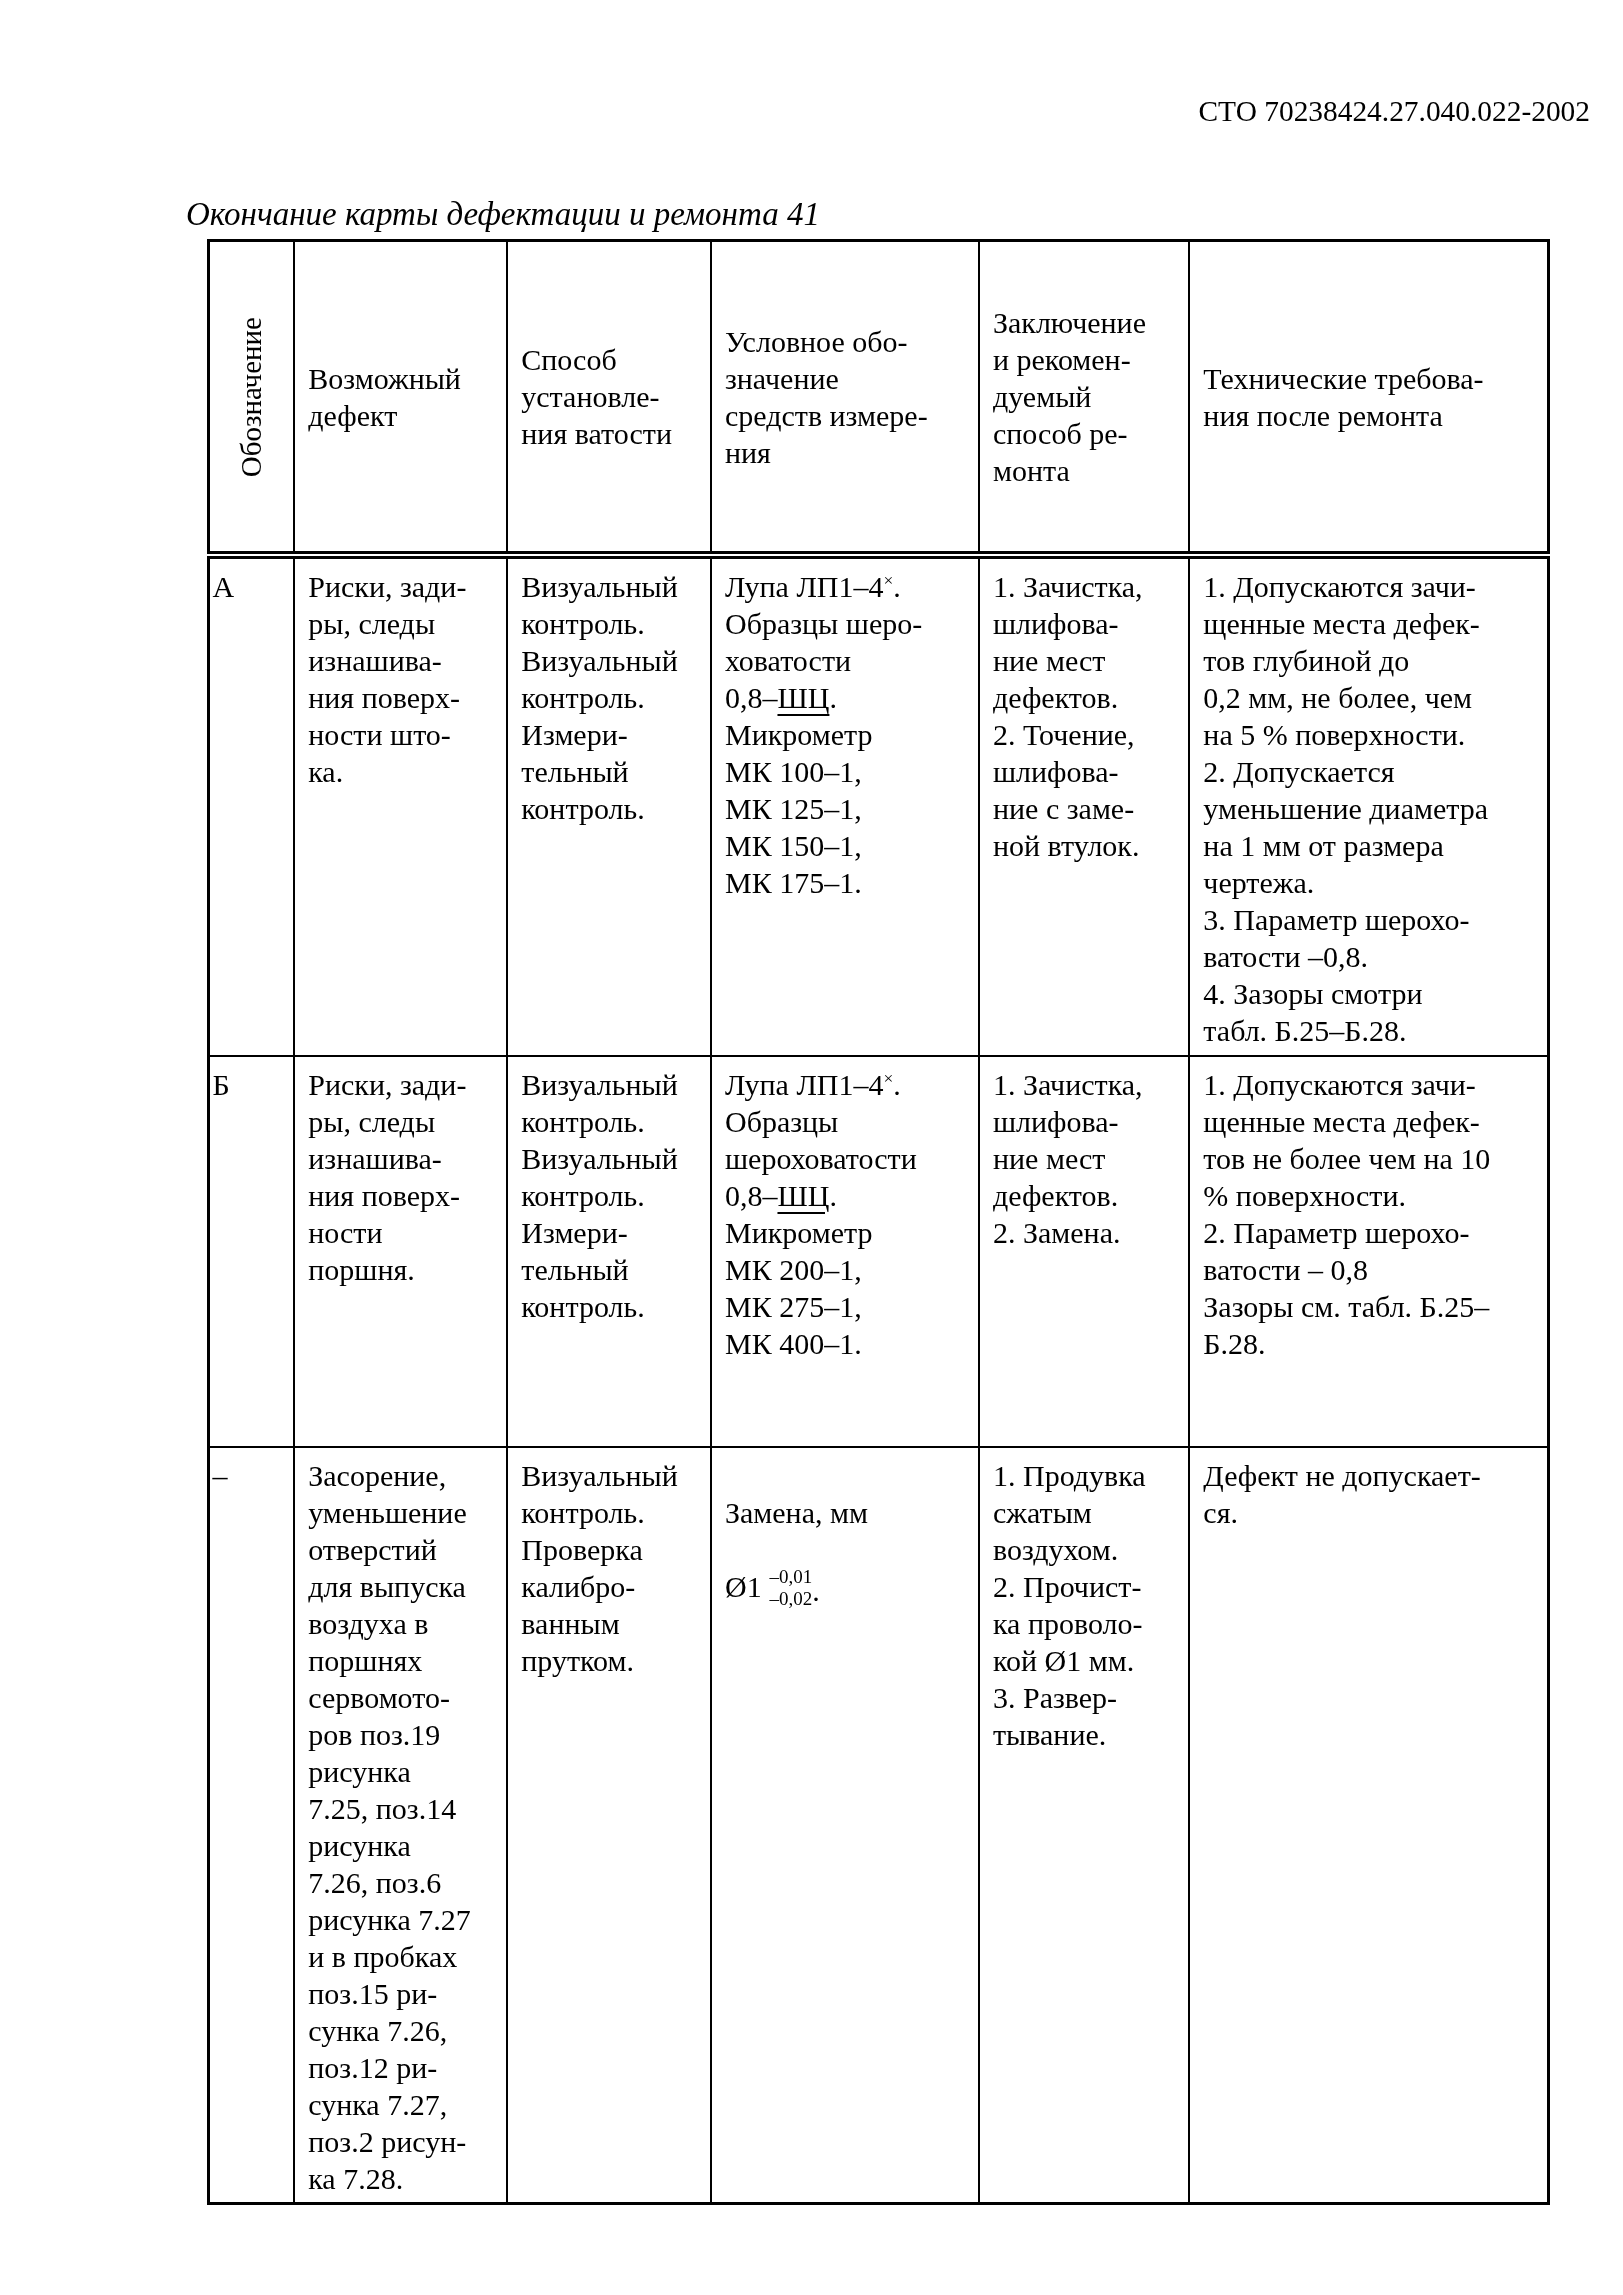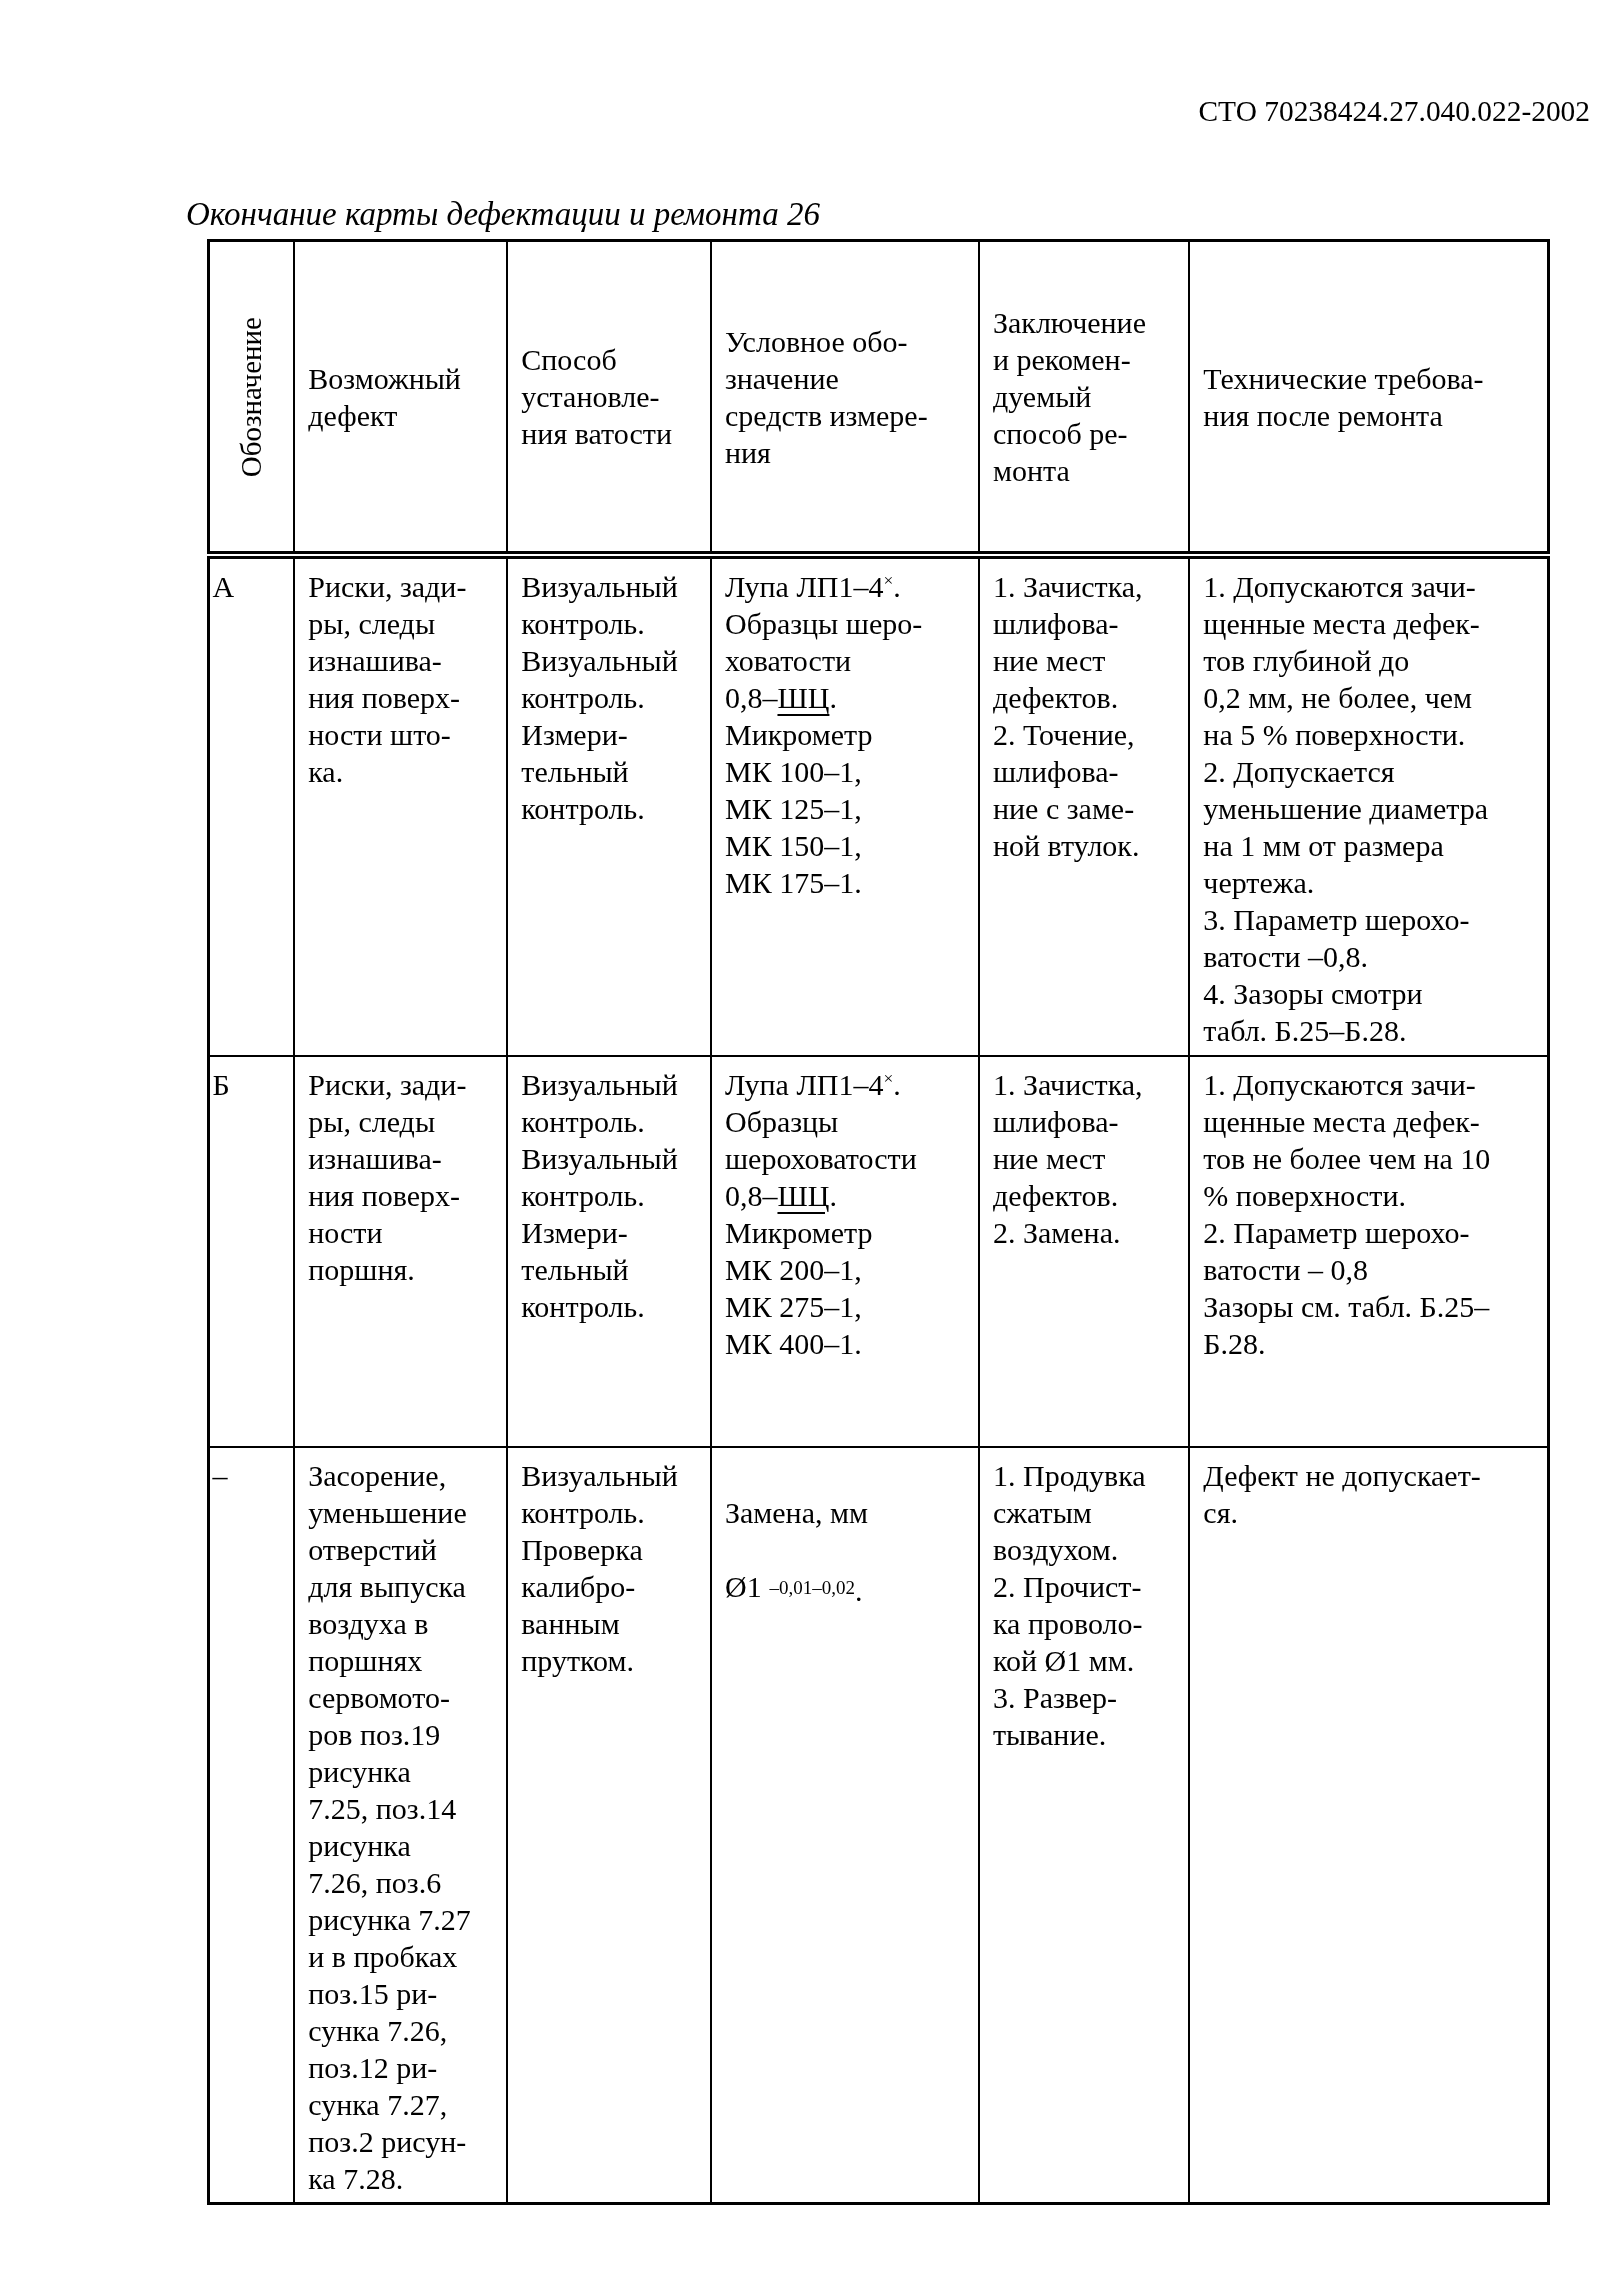--- a/index.html
+++ b/index.html
@@ -98,39 +98,39 @@
   }
   .u-part {
     text-decoration: underline;
     text-decoration-thickness: 2px;
     text-underline-offset: 5.9px;
     margin-top: 22px;
   }
   .dia-line { white-space: nowrap; }
   .tol-stack {
     display: inline-flex;
-    flex-direction: row;
+    flex-direction: column;
     font-size: 19px;
     line-height: 21.6px;
     vertical-align: middle;
     margin-left: 7.9px;
     margin-top: -3.9px;
   }
   .tol-dot {
     vertical-align: middle;
   }
 </style>
 </head>
 <body>
 
 <div class="content">
 
   <div class="doc-code">СТО 70238424.27.040.022-2002</div>
 
-  <div class="doc-title">Окончание карты дефектации и ремонта 26</div>
+  <div class="doc-title">Окончание карты дефектации и ремонта 41</div>
 
   <table class="defect-table">
     <colgroup>
       <col class="c1">
         <col class="c2">
         <col class="c3">
         <col class="c4">
         <col class="c5">
         <col class="c6">
     </colgroup>

